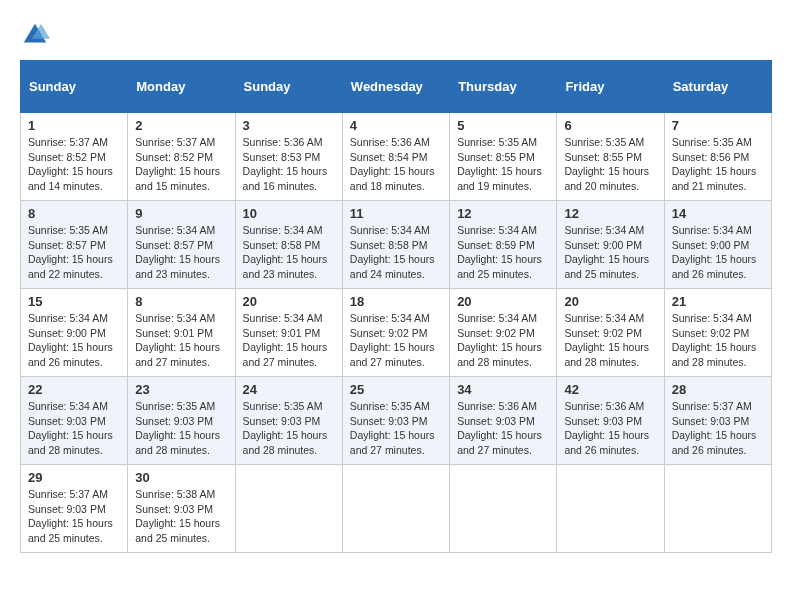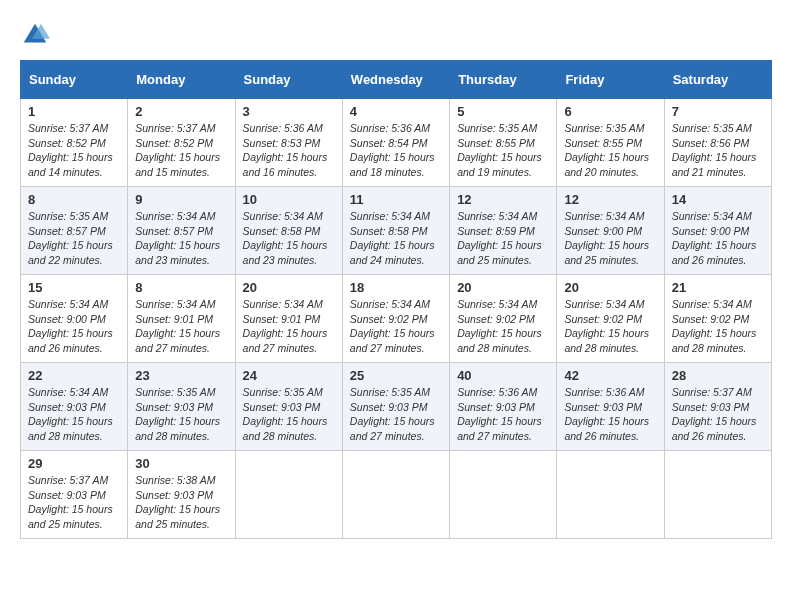--- a/index.html
+++ b/index.html
@@ -54,21 +54,21 @@
     }
     .calendar-table {
       width: 100%;
       border-collapse: collapse;
       border: 1px solid #ccc;
     }
     .calendar-table thead tr th {
       background-color: #2a6db5;
       color: #fff;
       text-align: left;
-      padding: 11px 8px;
+      padding: 18px 8px;
       font-size: 13px;
       font-weight: bold;
       border: 1px solid #2a6db5;
     }
     .calendar-table tbody tr td {
       width: calc(100% / 7);
       vertical-align: top;
       padding: 5px 7px;
       border: 1px solid #ccc;
       font-size: 11px;
@@ -82,21 +82,20 @@
     }
     .day-number {
       font-size: 13px;
       font-weight: bold;
       margin-bottom: 2px;
     }
     .day-detail {
       font-size: 10.5px;
       line-height: 1.4;
       color: #333;
-      font-style: italic;
     }
     td.empty {
       background: #f9f9f9;
     }
   </style>
 </head>
 <body>
 
 <div class="header-section">
   <div class="logo">
@@ -329,21 +328,21 @@
       </td>
         <td>
         <div class="day-number">25</div>
         <div class="day-detail">
           Sunrise: 5:35 AM<br>
           Sunset: 9:03 PM<br>
           Daylight: 15 hours and 27 minutes.
         </div>
       </td>
         <td>
-        <div class="day-number">40</div>
+        <div class="day-number">34</div>
         <div class="day-detail">
           Sunrise: 5:36 AM<br>
           Sunset: 9:03 PM<br>
           Daylight: 15 hours and 27 minutes.
         </div>
       </td>
         <td>
         <div class="day-number">42</div>
         <div class="day-detail">
           Sunrise: 5:36 AM<br>

